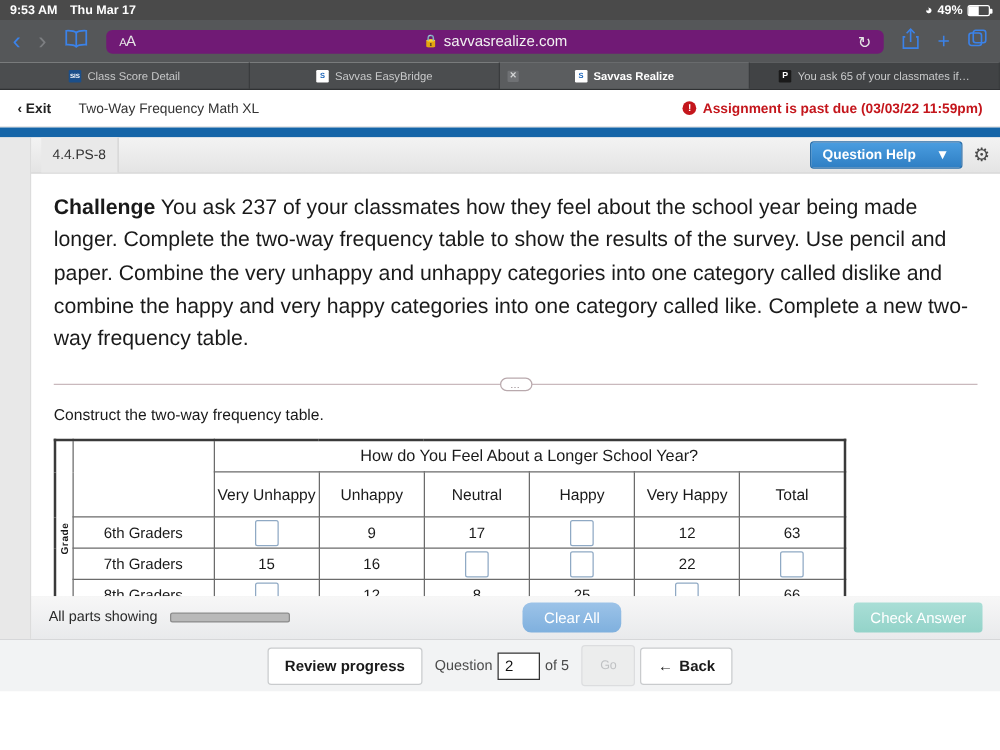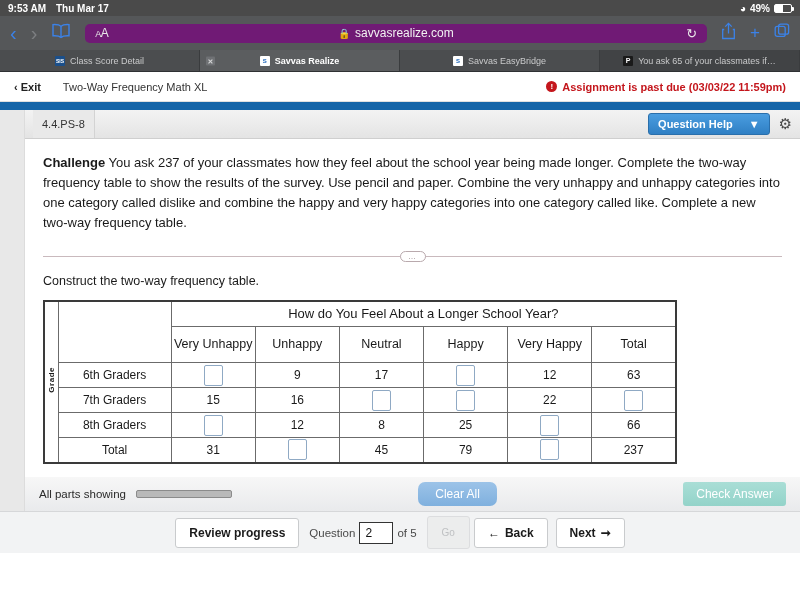--- a/index.html
+++ b/index.html
@@ -166,21 +166,21 @@
     border: 1px solid #2a6fab;
   }
   .gear-icon { margin-left: 9px; color: #4a4a4a; font-size: 15px; }
 
   .qpanel {
     flex: 1;
     background: #ffffff;
     padding: 14px 18px 0 18px;
     overflow: hidden;
   }
-  .prompt { font-size: 13px; color: #1a1a1a; line-height: 1.55; }
+  .prompt { font-size: 17px; color: #1a1a1a; line-height: 1.55; }
   .prompt b { font-weight: bold; }
 
   .divider-row {
     position: relative;
     margin: 17px 0 13px 0;
     height: 10px;
   }
   .divider-row .line { position: absolute; top: 5px; left: 0; right: 0; height: 1px; background: #c9b9bd; }
   .divider-row .pill {
     position: absolute; left: 50%; top: 0; transform: translateX(-50%);
@@ -377,28 +377,28 @@
       <rect x="4.6" y="1.2" width="10" height="10" rx="2"></rect>
     </svg>
   </span>
 </div>
 
 <div class="tab-strip">
   <div class="tab">
     <span class="favicon fav-sis">SIS</span>
     <span>Class Score Detail</span>
   </div>
+  <div class="tab">
+    <span class="favicon fav-savvas">S</span>
+    <span>Savvas EasyBridge</span>
+  </div>
   <div class="tab active">
     <span class="tab-close">✕</span>
     <span class="favicon fav-savvas">S</span>
     <span>Savvas Realize</span>
-  </div>
-  <div class="tab">
-    <span class="favicon fav-savvas">S</span>
-    <span>Savvas EasyBridge</span>
   </div>
   <div class="tab dim">
     <span class="favicon fav-pearson">P</span>
     <span>You ask 65 of your classmates if…</span>
   </div>
 </div>
 
 <div class="page-header">
   <span class="exit-link">
     <span>‹</span>
@@ -527,17 +527,13 @@
   <span class="qnum-group">
     <span>Question</span>
     <input class="qnum-input" value="2" style="">
     <span>of 5</span>
   </span>
   <span class="go-btn">Go</span>
   <span class="bbtn">
     <span>←</span>
     <span>Back</span>
   </span>
-  <span class="bbtn">
-    <span>Next</span>
-    <span>➞</span>
-  </span>
 </div>
 
 </body></html>

